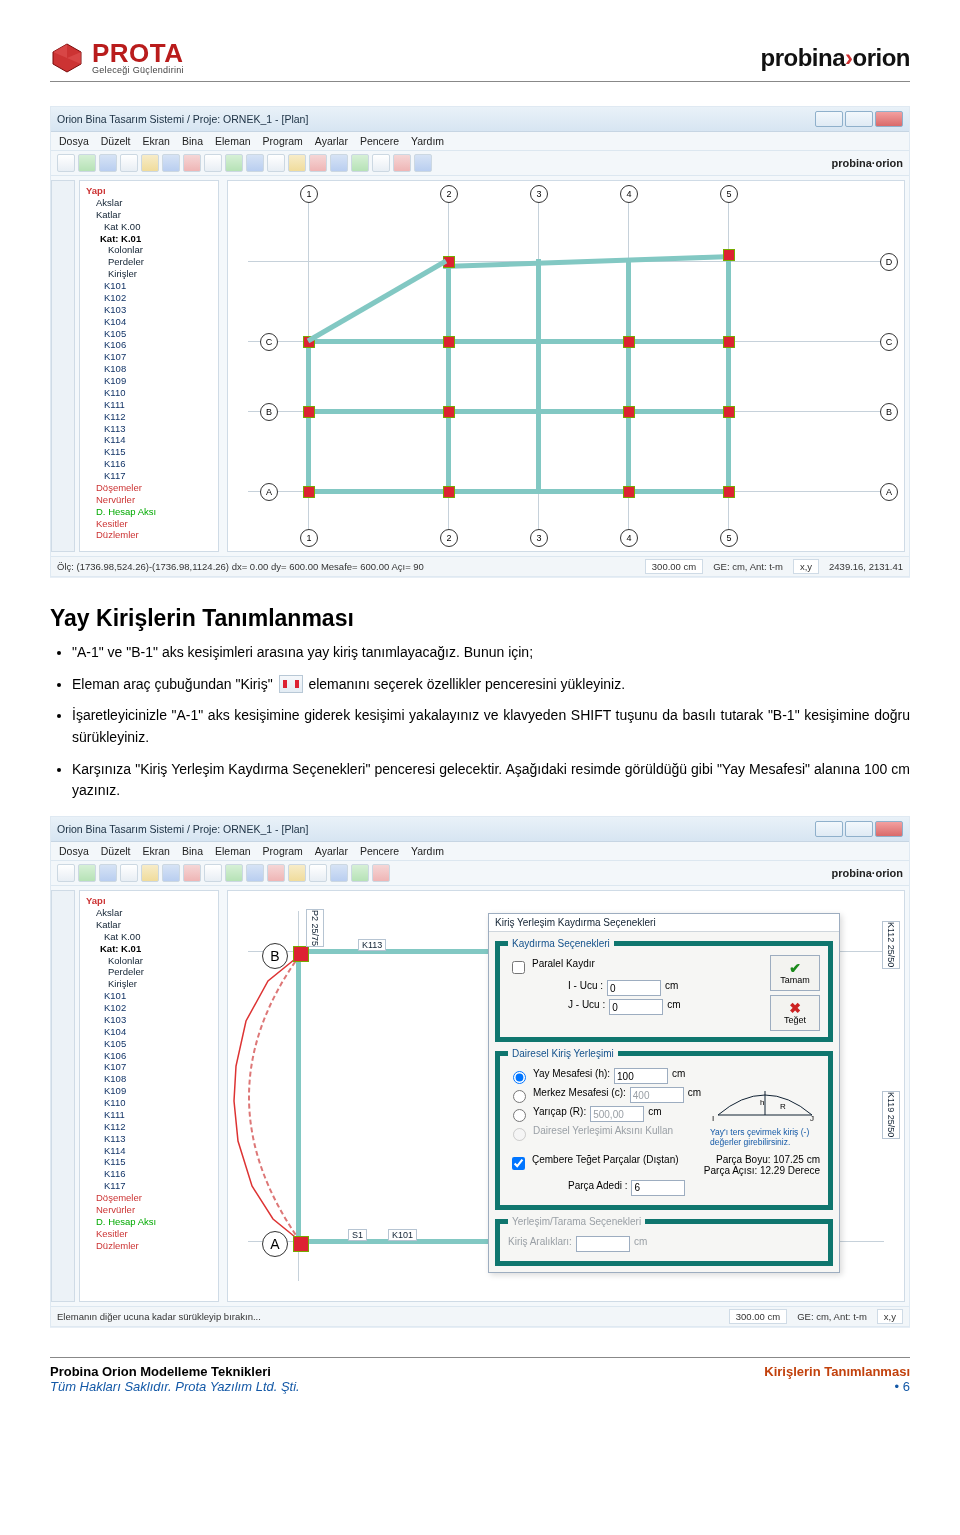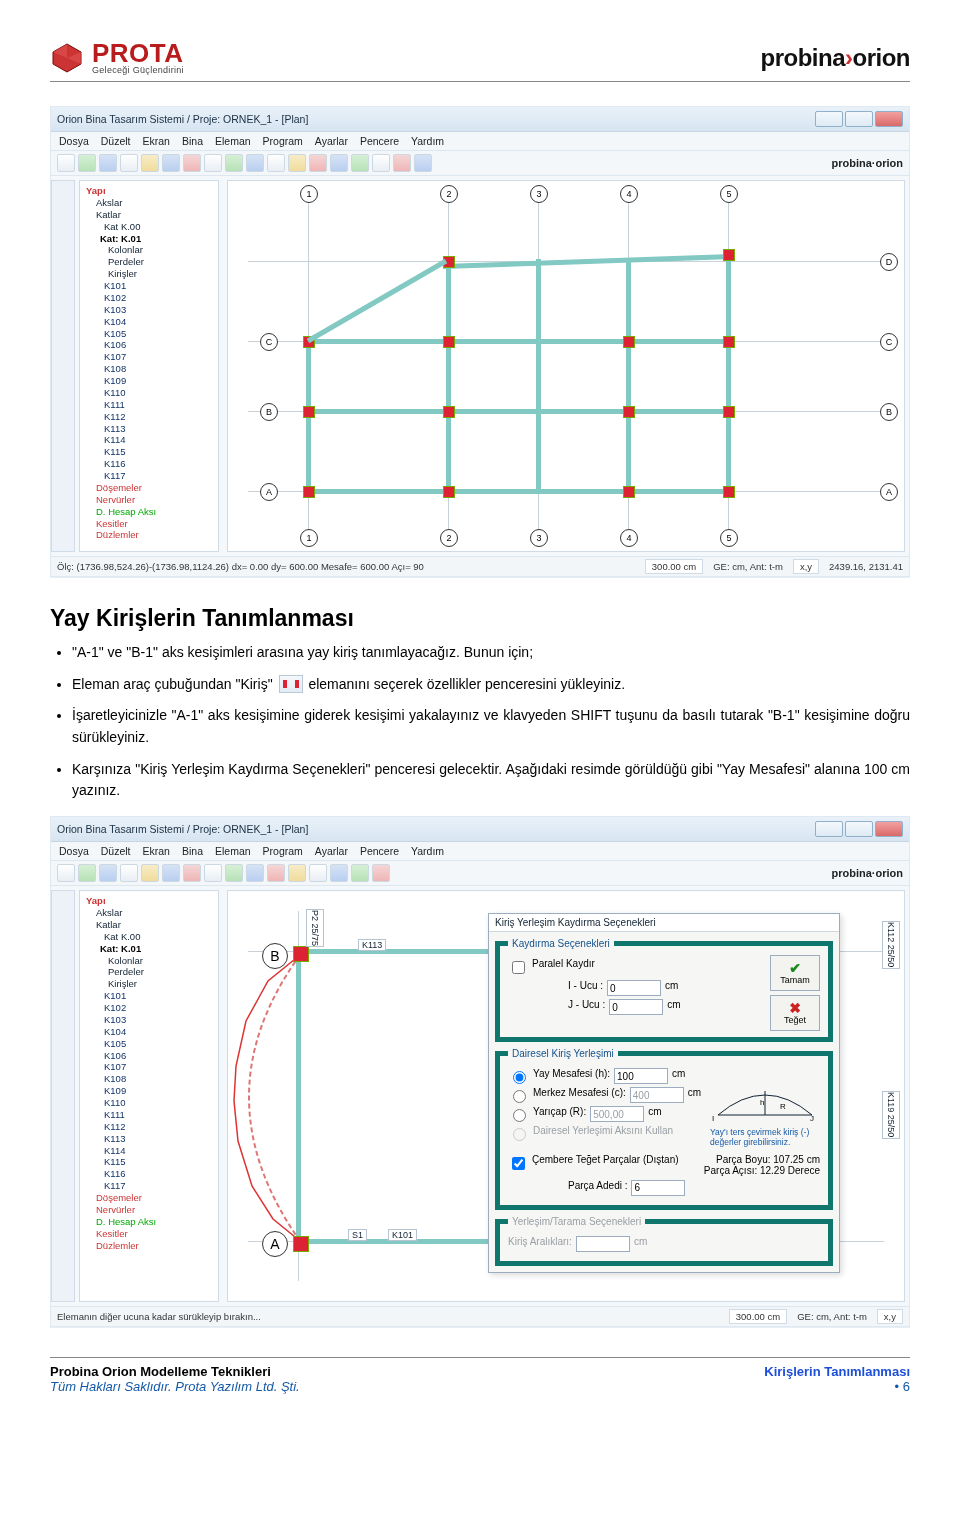--- a/index.html
+++ b/index.html
@@ -64,21 +64,21 @@
   .dlg .rcol{display:flex;flex-direction:column;gap:4px;align-items:flex-end}
   .dlg .fs-top{display:flex;justify-content:space-between;align-items:flex-start}
   .dlg .disabled{color:#9aa0a6}
   .arc-svg{position:absolute;left:0;top:0;width:100%;height:100%}
   .notetag{position:absolute;background:#fff;border:1px solid #b6c4d2;font-size:9px;color:#123;padding:0 3px}
   .ftr-rule{border:0;border-top:1px solid #888;margin:30px 0 6px}
   .ftr{display:flex;justify-content:space-between;font-size:13px}
   .ftr .l .t1{font-weight:700;color:#000}
   .ftr .l .t2{font-style:italic;color:#1459a7}
   .ftr .r{text-align:right}
-  .ftr .r .t1{font-weight:700;color:#1d4ed8}
+  .ftr .r .t1{font-weight:700;color:#c2410c}
   .ftr .r .t2{color:#1459a7}
 </style>
 </head>
 <body>
 
 <div class="page">
   <div class="hdr">
     <div class="logo-l">
       <svg width="34" height="34" viewBox="0 0 34 34">
         <path d="M17 3 L31 11 L31 23 L17 31 L3 23 L3 11 Z" fill="#c33" stroke="#7a0b0b"></path>

